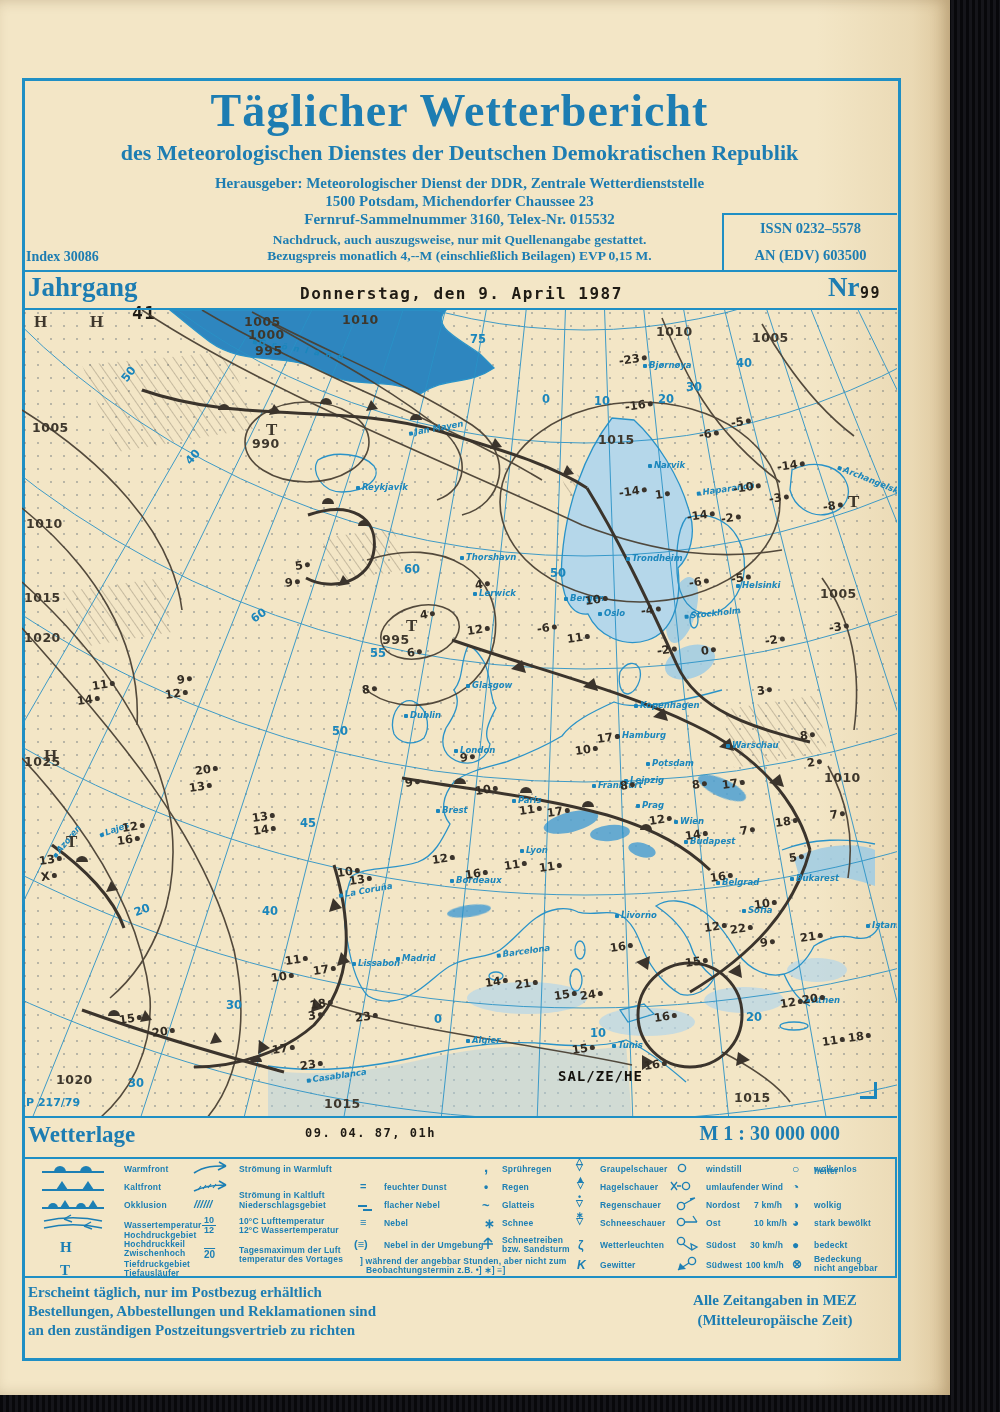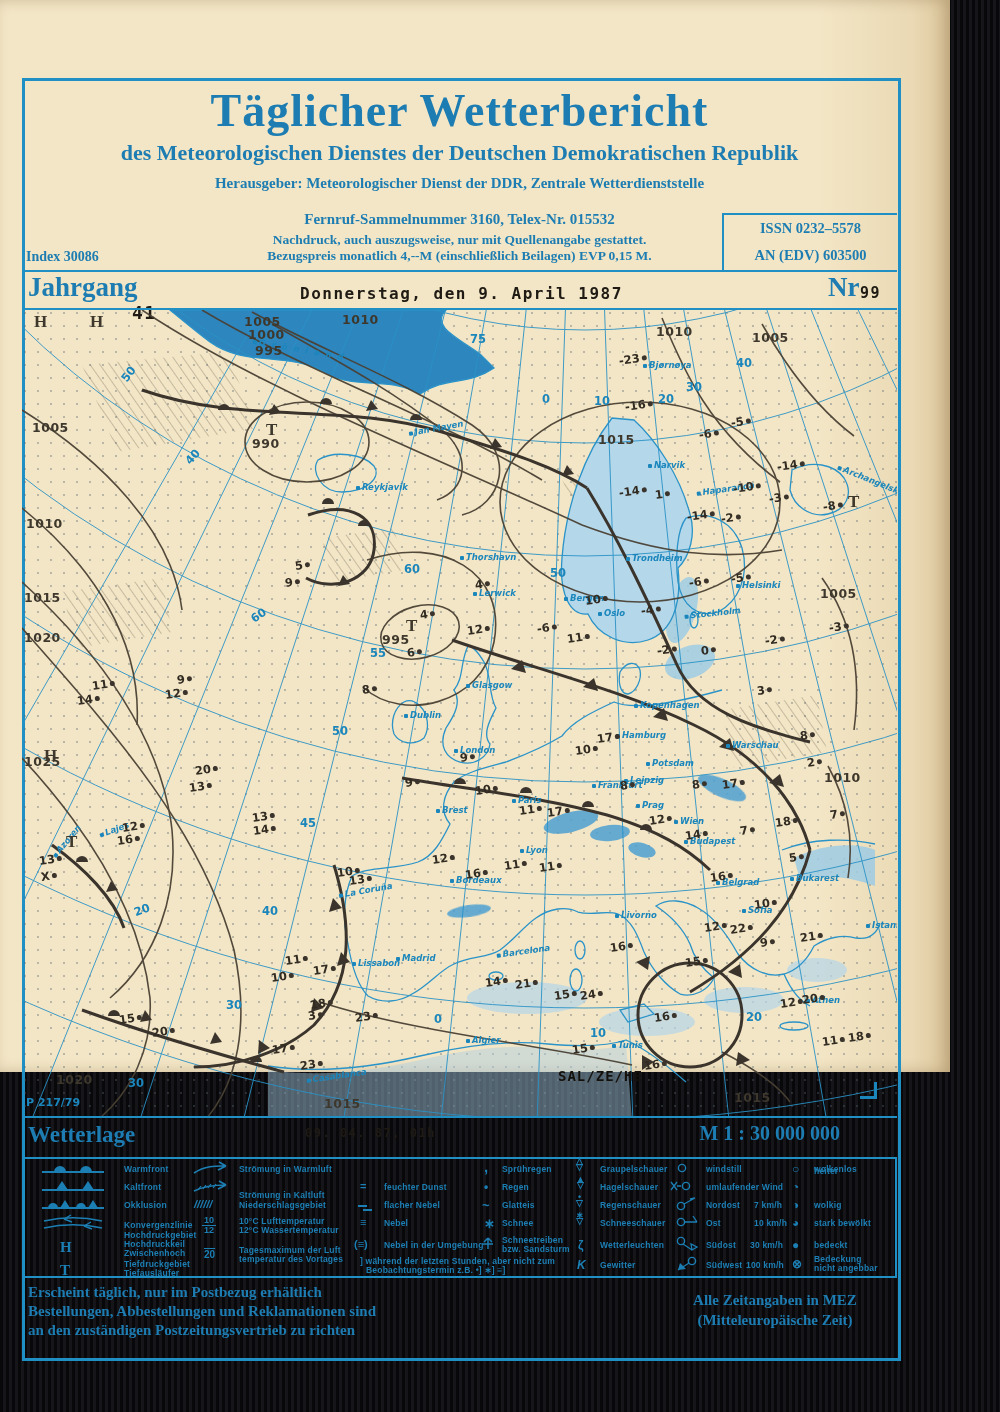--- a/index.html
+++ b/index.html
@@ -2,21 +2,21 @@
 <html><head>
 <meta charset="utf-8">
 <style>
   html,body{margin:0;padding:0;}
   body{
     width:1000px;height:1412px;position:relative;overflow:hidden;
     background:repeating-linear-gradient(90deg,#08080b 0 3px,#15151a 3px 6px);
     font-family:"Liberation Serif",serif;
   }
   .paper{
-    position:absolute;left:0;top:8;width:950px;height:1072px;
+    position:absolute;left:0;top:8;width:950px;height:1395px;
     background:linear-gradient(90deg,#f3e6c6 0 86%,#ead9b4 96%,#dcc69c 100%);
     box-shadow:inset -6px 0 14px rgba(90,60,20,.25);
   }
   .bluebox{position:absolute;left:22px;top:78px;width:873px;height:1277px;border:3px solid #1f8fc4;}
   .center-col{position:absolute;left:22px;width:875px;text-align:center;color:#1d7db2;}
   .title{top:84px;font-size:46px;font-weight:700;letter-spacing:1px;}
   .subtitle{top:140px;font-size:22px;font-weight:600;}
   .pub{font-size:15px;font-weight:600;}
   .notice{font-size:13.5px;font-weight:600;}
   .small-label{position:absolute;color:#1d7db2;font-size:14px;font-weight:600;}
@@ -57,20 +57,21 @@
 </style>
 </head>
 <body>
 
 <div class="paper">
   <div class="bluebox"></div>
 
   <div class="center-col title">Täglicher Wetterbericht</div>
   <div class="center-col subtitle">des Meteorologischen Dienstes der Deutschen Demokratischen Republik</div>
   <div class="center-col pub" style="top:175px">Herausgeber: Meteorologischer Dienst der DDR, Zentrale Wetterdienststelle</div>
+  <div class="center-col pub" style="top:193px">1500 Potsdam, Michendorfer Chaussee 23</div>
   <div class="center-col pub" style="top:211px">Fernruf-Sammelnummer 3160, Telex-Nr. 015532</div>
   <div class="center-col notice" style="top:232px">Nachdruck, auch auszugsweise, nur mit Quellenangabe gestattet.</div>
   <div class="center-col notice" style="top:248px">Bezugspreis monatlich 4,--M (einschließlich Beilagen) EVP 0,15 M.</div>
   <div class="small-label" style="left:26px;top:249px">Index 30086</div>
   <div class="issn-box">
     <div>ISSN 0232–5578</div>
     <div>AN (EDV) 603500</div>
   </div>
   <div class="hline" style="top:270px"></div>
 
@@ -484,21 +485,21 @@
         </svg></span>
     <span class="lg" style="left:100px;top:41px">Okklusion</span>
     <span class="lg-sym" style="left:18px;top:56px">
       <svg width="62" height="16" viewBox="0 0 62 16">
           <g stroke="#1c7fb4" stroke-width="1.4" fill="none">
             <path d="M2,6 C20,2 42,2 60,6"></path>
             <path d="M2,13 C20,9 42,9 60,13"></path>
             <path d="M22,4 l7,-4 M22,4 l8,3 M42,11 l7,-4 M42,11 l8,3"></path>
           </g>
         </svg></span>
-    <span class="lg" style="left:100px;top:61px">Konvergenzlinie</span>
+    <span class="lg" style="left:100px;top:61px">Wassertemperatur</span>
     <span class="lg-sym" style="left:36px;top:80px;font-family:'Liberation Serif',serif;font-size:15px">H</span>
     <span class="lg" style="left:100px;top:71px">Hochdruckgebiet</span>
     <span class="lg" style="left:100px;top:80px">Hochdruckkeil</span>
     <span class="lg" style="left:100px;top:89px">Zwischenhoch</span>
     <span class="lg-sym" style="left:36px;top:103px;font-family:'Liberation Serif',serif;font-size:15px">T</span>
     <span class="lg" style="left:100px;top:100px">Tiefdruckgebiet</span>
     <span class="lg" style="left:100px;top:109px">Tiefausläufer</span>
 
     <span class="lg-sym" style="left:168px;top:1px">
       <svg width="42" height="16" viewBox="0 0 42 16">
@@ -530,21 +531,21 @@
           <g stroke="#1c7fb4" stroke-width="2">
             <line x1="0" y1="3" x2="9" y2="3"></line>
             <line x1="5" y1="7" x2="14" y2="7"></line>
           </g>
         </svg></span>
     <span class="lg" style="left:360px;top:41px">flacher Nebel</span>
     <span class="lg-sym" style="left:336px;top:57px;font-size:11px">≡</span>
     <span class="lg" style="left:360px;top:59px">Nebel</span>
     <span class="lg-sym" style="left:330px;top:79px;font-size:11px">(≡)</span>
     <span class="lg" style="left:360px;top:81px">Nebel in der Umgebung</span>
-    <span class="lg" style="left:336px;top:97px">] während der letzten Stunden, aber nicht zum</span>
+    <span class="lg" style="left:336px;top:97px">] während der angebbar Stunden, aber nicht zum</span>
     <span class="lg" style="left:342px;top:106px">Beobachtungstermin z.B.  •]  ∗]  ≡]</span>
 
     <span class="lg-sym" style="left:460px;top:-1px;font-size:15px">,</span>
     <span class="lg" style="left:478px;top:5px">Sprühregen</span>
     <span class="lg-sym" style="left:460px;top:21px;font-size:12px">•</span>
     <span class="lg" style="left:478px;top:23px">Regen</span>
     <span class="lg-sym" style="left:458px;top:39px;font-size:13px">~</span>
     <span class="lg" style="left:478px;top:41px">Glatteis</span>
     <span class="lg-sym" style="left:460px;top:57px;font-size:13px">∗</span>
     <span class="lg" style="left:478px;top:59px">Schnee</span>

